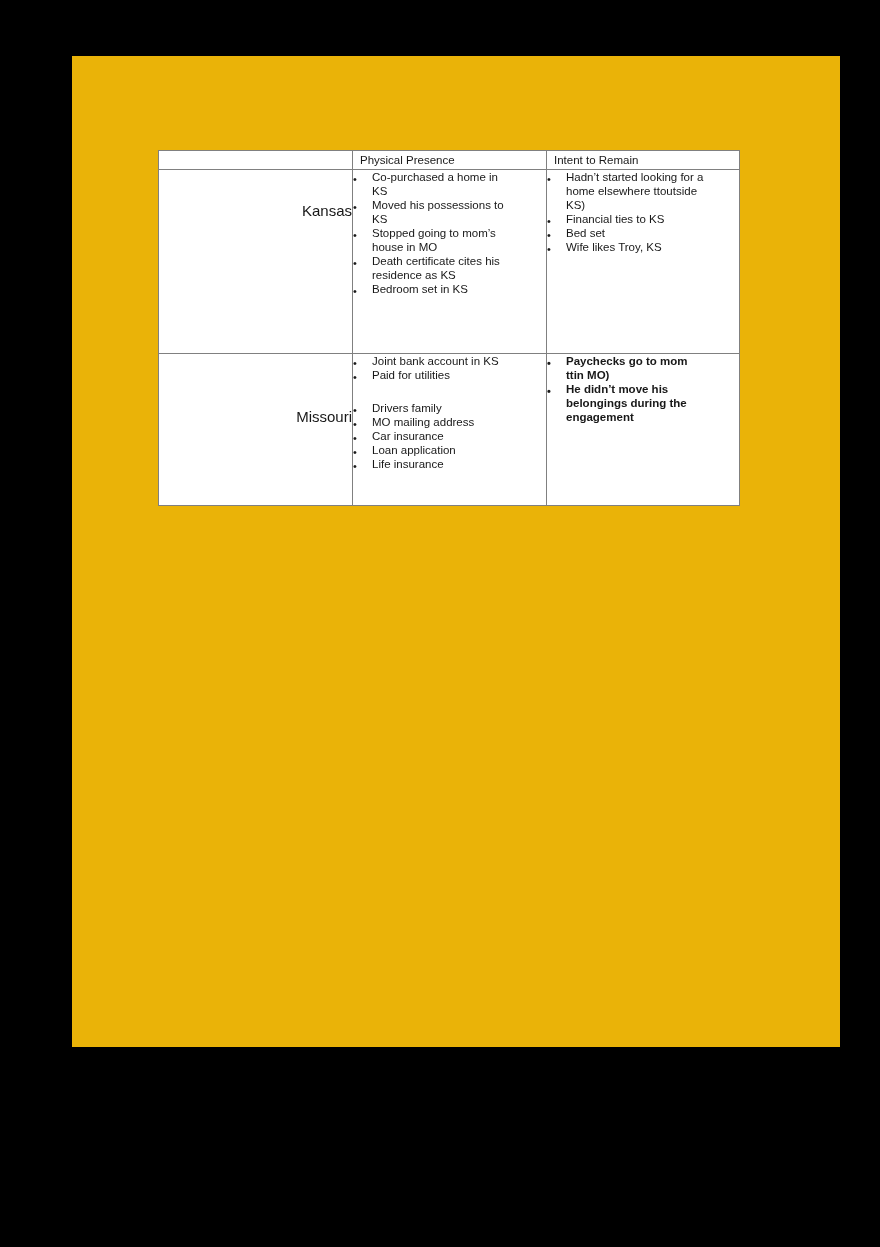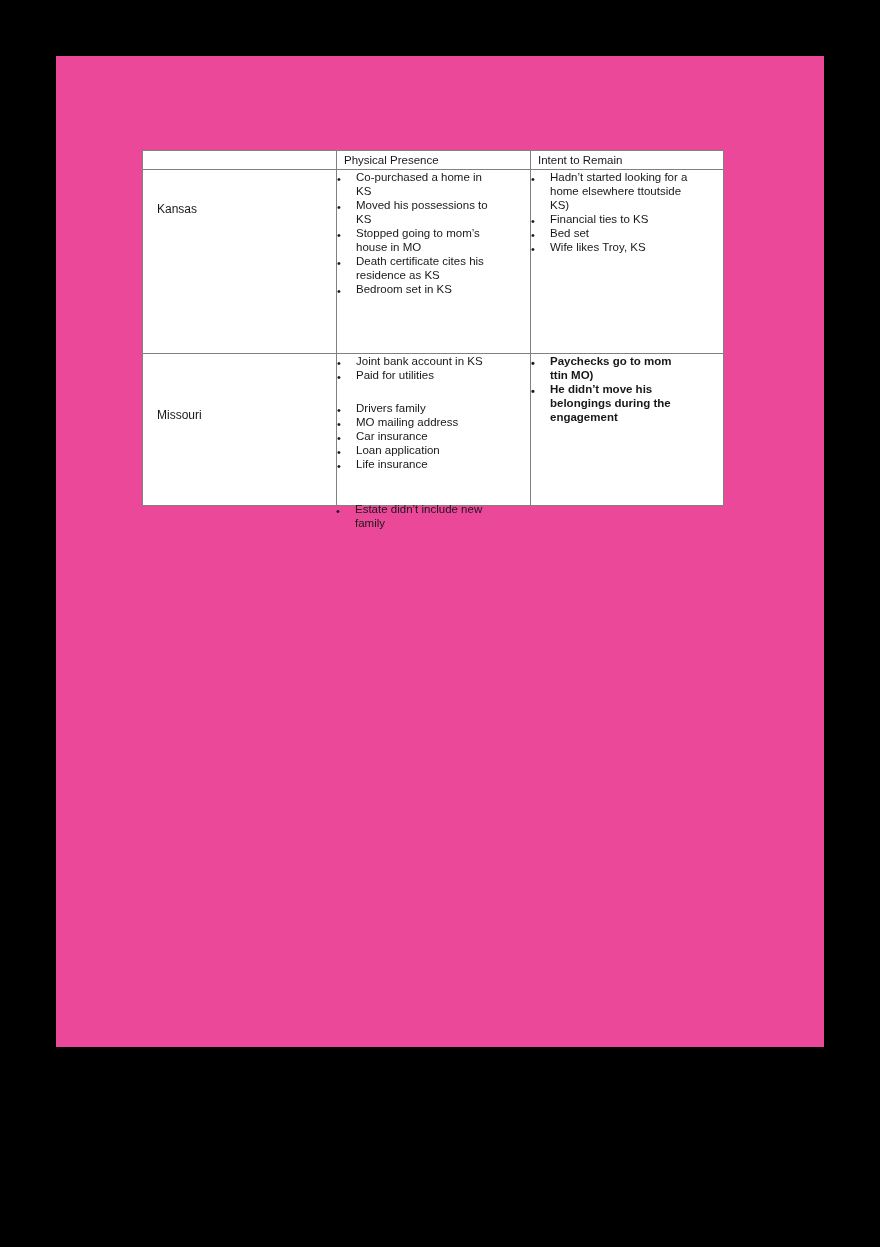--- a/index.html
+++ b/index.html
@@ -10,25 +10,25 @@
   body {
     width: 880px;
     height: 1247px;
     position: relative;
     overflow: hidden;
     font-family: "Liberation Sans", sans-serif;
   }
 
   #page {
     position: absolute;
-    left: 56px;
+    left: 72px;
     top: 56px;
     width: 768px;
     height: 991px;
-    background: #ec4899;
+    background: #eab308;
     overflow: hidden;
   }
 
   
   #doc-table {
     position: absolute;
     left: 86px;           
     top: 94px;            
     width: 581px;         
     border-collapse: collapse;
@@ -51,23 +51,24 @@
   .hdr-text {
     font-size: 11.5px;
     color: #181818;
     line-height: 18px;
     padding-left: 7px;
     white-space: nowrap;
   }
 
   
   .label-cell-inner {
-    font-size: 12px;
+    font-size: 15px;
     color: #181818;
     padding-left: 14px;
+    text-align: right;
   }
   .kansas-label { padding-top: 32px; }
   .missouri-label { padding-top: 54px; }
 
   
   .row-kansas td { height: 183px; }
   .row-missouri td { height: 151px; }
 
   
   ul.bullets {
@@ -197,19 +198,18 @@
         </td>
       </tr>
     </tbody>
   </table>
 
   <div class="overflow-row">
     <div class="overflow-cols">
       <div class="of-a"></div>
       <div class="of-c">
         <ul class="bullets list-c">
-          <li>Estate didn’t include new family</li>
         </ul>
       </div>
     </div>
   </div>
 
 </div>
 
 </body></html>

